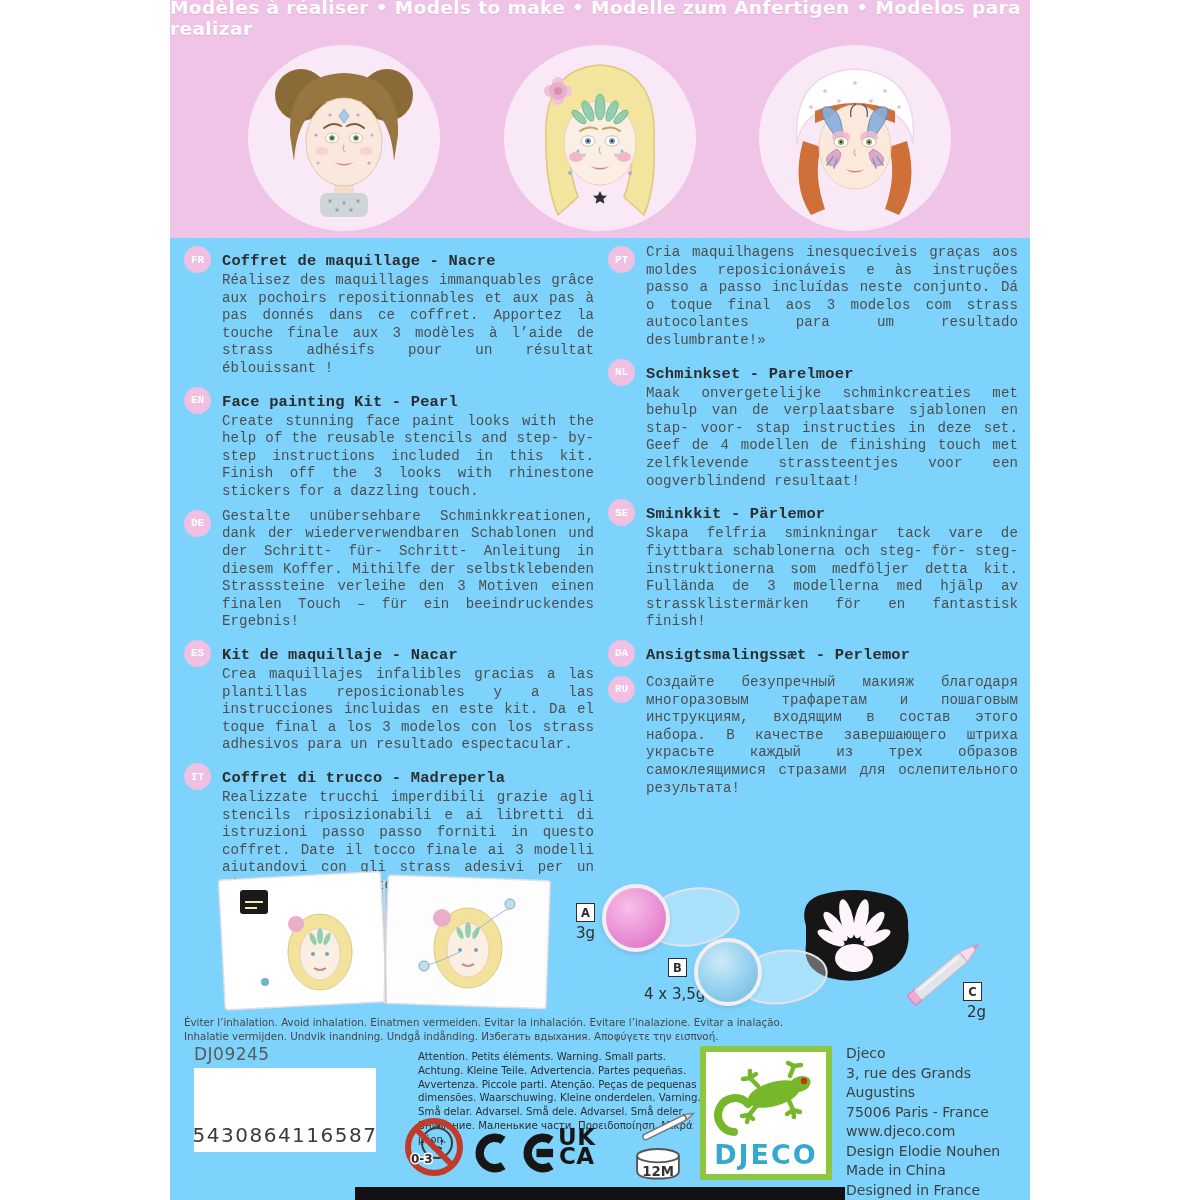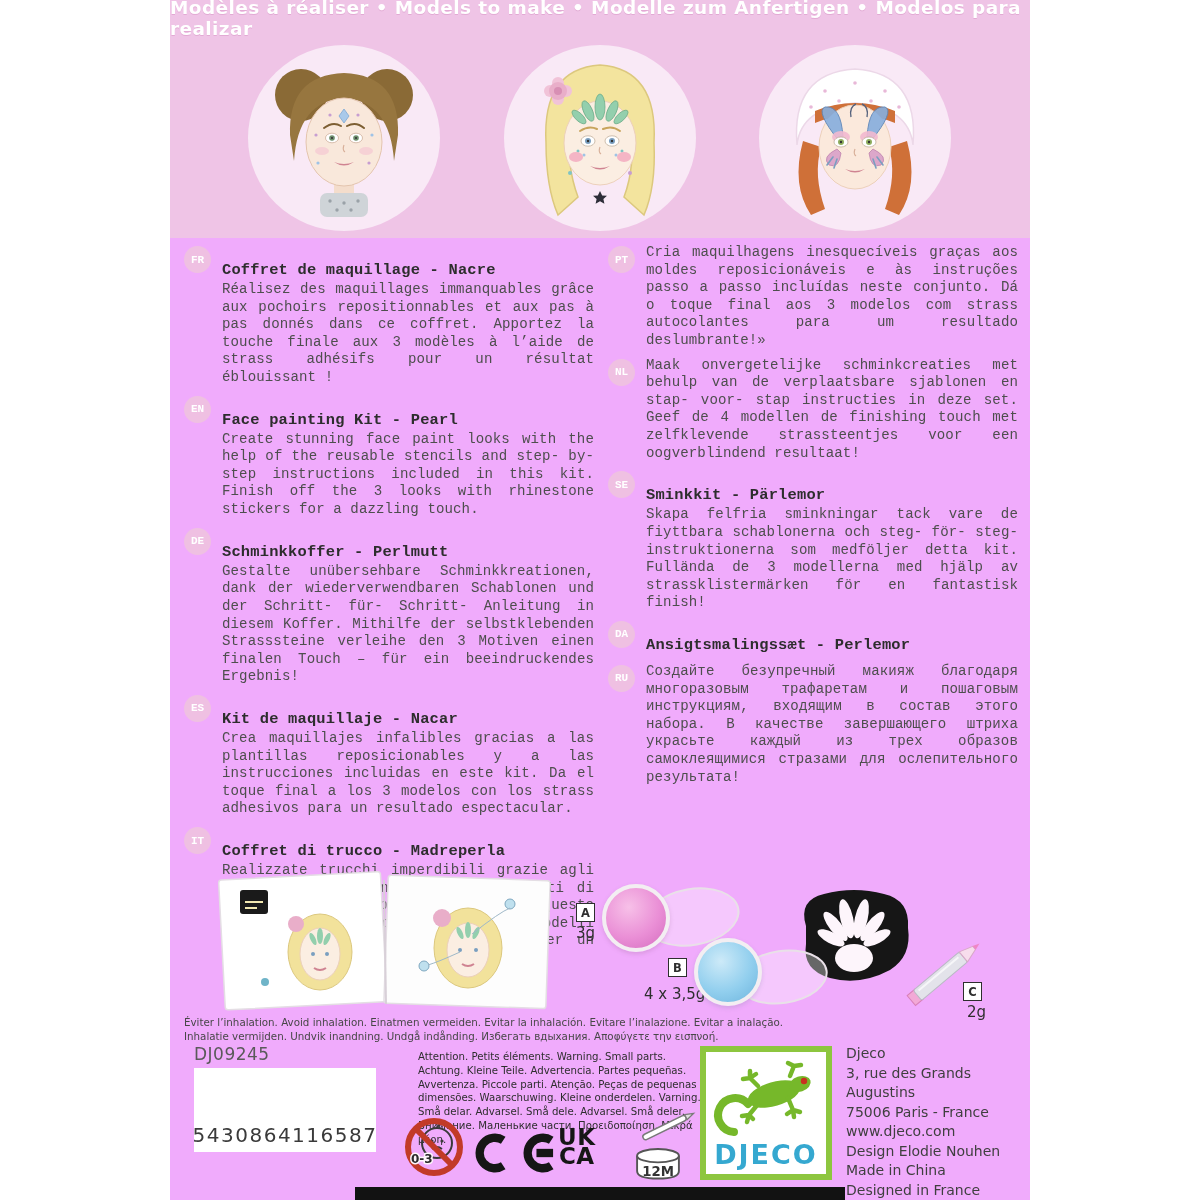--- a/index.html
+++ b/index.html
@@ -1,33 +1,33 @@
 <!DOCTYPE html>
 <html><head>
 <meta charset="utf-8">
 <style>
   html,body{margin:0;padding:0;}
   .page{position:relative;width:1200px;height:1200px;background:#ffffff;overflow:hidden;
         font-family:"DejaVu Sans","Liberation Sans",sans-serif;}
-  .panel{position:absolute;left:170px;top:0;width:860px;height:1200px;background:#f0abfc;}
+  .panel{position:absolute;left:170px;top:0;width:860px;height:1200px;background:#7dd3fc;}
   .banner{position:absolute;top:0;left:0;width:860px;height:36px;background:#efc4e6;
           display:flex;align-items:center;justify-content:center;}
   .banner span{color:#fff;font-weight:bold;font-size:18.5px;letter-spacing:.4px;
                text-shadow:0 1px 0 rgba(210,140,190,.45);}
   .models-band{position:absolute;top:36px;left:0;width:860px;height:202px;background:#efc4e6;}
   .model-circle{position:absolute;top:9px;width:192px;height:186px;border-radius:50%;
                 background:#f9e9f6;overflow:hidden;}
   #mc1{left:78px}#mc2{left:334px}#mc3{left:589px}
   .content{position:absolute;top:244px;left:14px;width:834px;display:flex;gap:14px;}
   .col{width:410px;font-family:Liberation Mono, monospace;}
   .lang-section{display:flex;margin-bottom:7px;}
   .lang-badge{flex:0 0 27px;width:27px;height:27px;border-radius:50%;background:#efc0e2;color:#fff;
               font-size:11px;font-weight:bold;display:flex;align-items:center;justify-content:center;margin-top:2px;}
   .lang-text{margin-left:11px;flex:1;}
-  .lang-text h3{margin:17px 0 2px;font-size:15.4px;color:#2d2d2d;letter-spacing:.2px;}
+  .lang-text h3{margin:8px 0 2px;font-size:15.4px;color:#2d2d2d;letter-spacing:.2px;}
   .lang-text p{margin:0;font-size:14.1px;line-height:1.25;color:#4e4e4e;text-align:justify;letter-spacing:.1px;}
   .abs{position:absolute;}
   .abc-box{position:absolute;width:17px;height:17px;border:1.6px solid #2e2e2e;background:#fff;
            font-size:11.5px;font-weight:bold;color:#2e2e2e;display:flex;align-items:center;justify-content:center;}
   .weight{position:absolute;font-size:15px;color:#2e2e2e;}
   .pod{position:absolute;border-radius:50%;z-index:2;}
   .lid{position:absolute;border-radius:50%;border:2px solid #e9e0e8;background:rgba(255,255,255,.35);z-index:1;}
   #podA{left:432px;top:884px;width:60px;height:60px;border:4px solid #f3eef2;
         background:radial-gradient(circle at 38% 32%, #f7c0e8, #ea8fd6 55%, #d46cbe);
         box-shadow:0 2px 4px rgba(150,100,140,.25);}
@@ -189,21 +189,20 @@
         <section class="lang-section">
           <span class="lang-badge">EN</span>
           <div class="lang-text">
               <h3>Face painting Kit - Pearl</h3>
           <p>Create stunning face paint looks with the help of the reusable stencils and step- by- step instructions included in this kit. Finish off the 3 looks with rhinestone stickers for a dazzling touch.</p>
             </div>
         </section>
         <section class="lang-section">
           <span class="lang-badge">DE</span>
           <div class="lang-text">
-              <h3>Schminkkoffer - Perlmutt</h3>
           <p>Gestalte unübersehbare Schminkkreationen, dank der wiederverwendbaren Schablonen und der Schritt- für- Schritt- Anleitung in diesem Koffer. Mithilfe der selbstklebenden Strasssteine verleihe den 3 Motiven einen finalen Touch – für ein beeindruckendes Ergebnis!</p>
             </div>
         </section>
         <section class="lang-section">
           <span class="lang-badge">ES</span>
           <div class="lang-text">
               <h3>Kit de maquillaje - Nacar</h3>
           <p>Crea maquillajes infalibles gracias a las plantillas reposicionables y a las instrucciones incluidas en este kit. Da el toque final a los 3 modelos con los strass adhesivos para un resultado espectacular.</p>
             </div>
         </section>
@@ -218,20 +217,21 @@
       <div class="col">
         <section class="lang-section">
           <span class="lang-badge">PT</span>
           <div class="lang-text">
           <p>Cria maquilhagens inesquecíveis graças aos moldes reposicionáveis e às instruções passo a passo incluídas neste conjunto. Dá o toque final aos 3 modelos com strass autocolantes para um resultado deslumbrante!»</p>
             </div>
         </section>
         <section class="lang-section">
           <span class="lang-badge">NL</span>
           <div class="lang-text">
+              <h3>Schminkset - Parelmoer</h3>
           <p>Maak onvergetelijke schminkcreaties met behulp van de verplaatsbare sjablonen en stap- voor- stap instructies in deze set. Geef de 4 modellen de finishing touch met zelfklevende strassteentjes voor een oogverblindend resultaat!</p>
             </div>
         </section>
         <section class="lang-section">
           <span class="lang-badge">SE</span>
           <div class="lang-text">
               <h3>Sminkkit - Pärlemor</h3>
           <p>Skapa felfria sminkningar tack vare de fiyttbara schablonerna och steg- för- steg- instruktionerna som medföljer detta kit. Fullända de 3 modellerna med hjälp av strassklistermärken för en fantastisk finish!</p>
             </div>
         </section>

